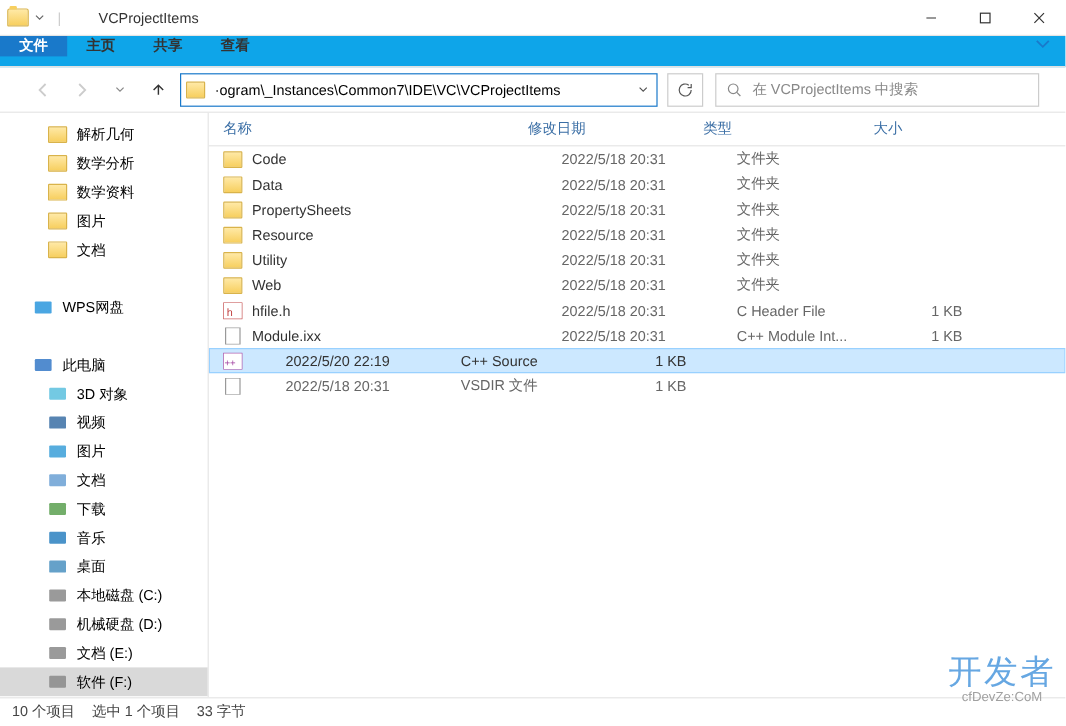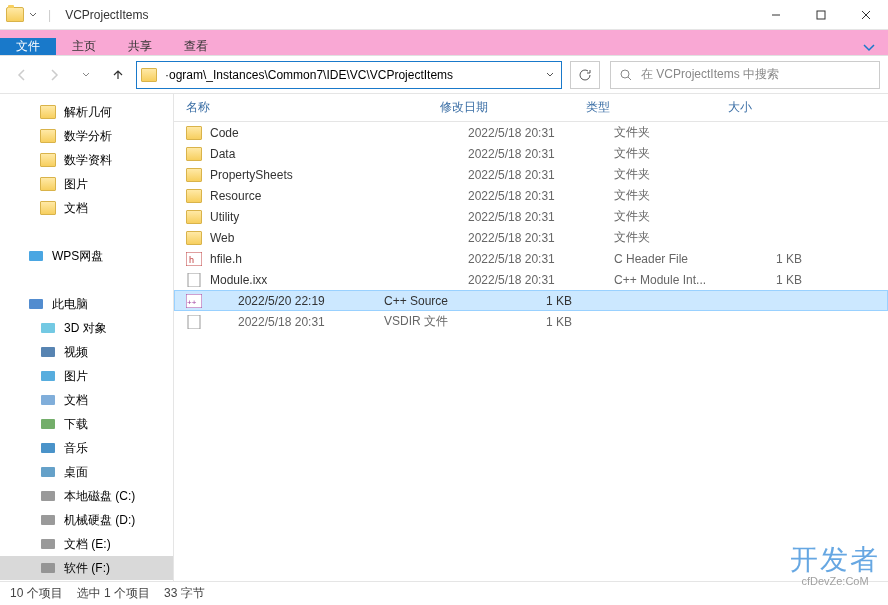--- a/index.html
+++ b/index.html
@@ -2,28 +2,28 @@
 <html><head>
 <meta charset="utf-8">
 <style>
 * { box-sizing: border-box; margin: 0; padding: 0; font-family: "Microsoft YaHei", "Segoe UI", sans-serif; }
 body { width: 888px; height: 605px; background: #fff; font-size: 12px; overflow: hidden; position: relative; }
 .titlebar { height: 30px; display: flex; align-items: center; background: #fff; border-bottom: 1px solid #e5e5e5; }
 .titlebar .icons { display: flex; align-items: center; gap: 4px; padding-left: 6px; }
 .titlebar .folder-ico { width: 18px; height: 15px; background: linear-gradient(#ffe9a6, #f7cf5f); border: 1px solid #d9b34a; border-radius: 2px 2px 1px 1px; position: relative; }
 .titlebar .folder-ico::before { content: ""; position: absolute; top: -3px; left: 1px; width: 6px; height: 3px; background: #f7cf5f; border-radius: 1px 1px 0 0; }
 .titlebar .sep { color: #ccc; margin: 0 6px; }
-.titlebar .title-text { margin-left: 4px; color: #333; }
+.titlebar .title-text { margin-left: 21px; color: #333; }
 .win-controls { margin-left: auto; display: flex; }
 .win-btn { width: 45px; height: 30px; display: flex; align-items: center; justify-content: center; color: #333; }
-.ribbon { height: 26px; background: #f9a8d4; display: flex; align-items: flex-end; border-bottom: 1px solid #e1e1e1; }
+.ribbon { height: 26px; background: #0ea5e9; display: flex; align-items: flex-start; border-bottom: 1px solid #e1e1e1; font-weight: bold; }
 .ribbon .tab { padding: 0 16px; display: flex; align-items: center; color: #333; }
 .ribbon .tab.file { background: #1979ca; color: #fff; }
 .ribbon .help { margin-left: auto; padding: 0 12px; display: flex; align-items: center; color: #1979ca; }
-.navbar { height: 38px; display: flex; align-items: center; padding: 4px 8px; gap: 4px; border-bottom: 1px solid #e5e5e5; }
+.navbar { height: 38px; display: flex; align-items: center; padding: 4px 22px; gap: 4px; border-bottom: 1px solid #e5e5e5; }
 .nav-arrow { width: 28px; height: 28px; display: flex; align-items: center; justify-content: center; color: #888; }
 .nav-arrow.active { color: #333; }
 .nav-arrow.disabled { color: #ccc; }
 .addr-wrap { flex: 1; height: 28px; border: 1px solid #1979ca; display: flex; align-items: center; background: #fff; }
 .addr-folder { width: 24px; display: flex; align-items: center; justify-content: center; }
 .addr-text { flex: 1; padding: 0 4px; white-space: nowrap; overflow: hidden; }
 .addr-drop { width: 22px; display: flex; align-items: center; justify-content: center; color: #555; }
 .refresh-btn { width: 30px; height: 28px; border: 1px solid #ccc; margin-left: 4px; display: flex; align-items: center; justify-content: center; }
 .search-box { width: 270px; height: 28px; border: 1px solid #ccc; margin-left: 6px; display: flex; align-items: center; padding: 0 8px; color: #888; gap: 8px; }
 .content { display: flex; height: calc(100% - 30px - 26px - 38px - 24px); }

